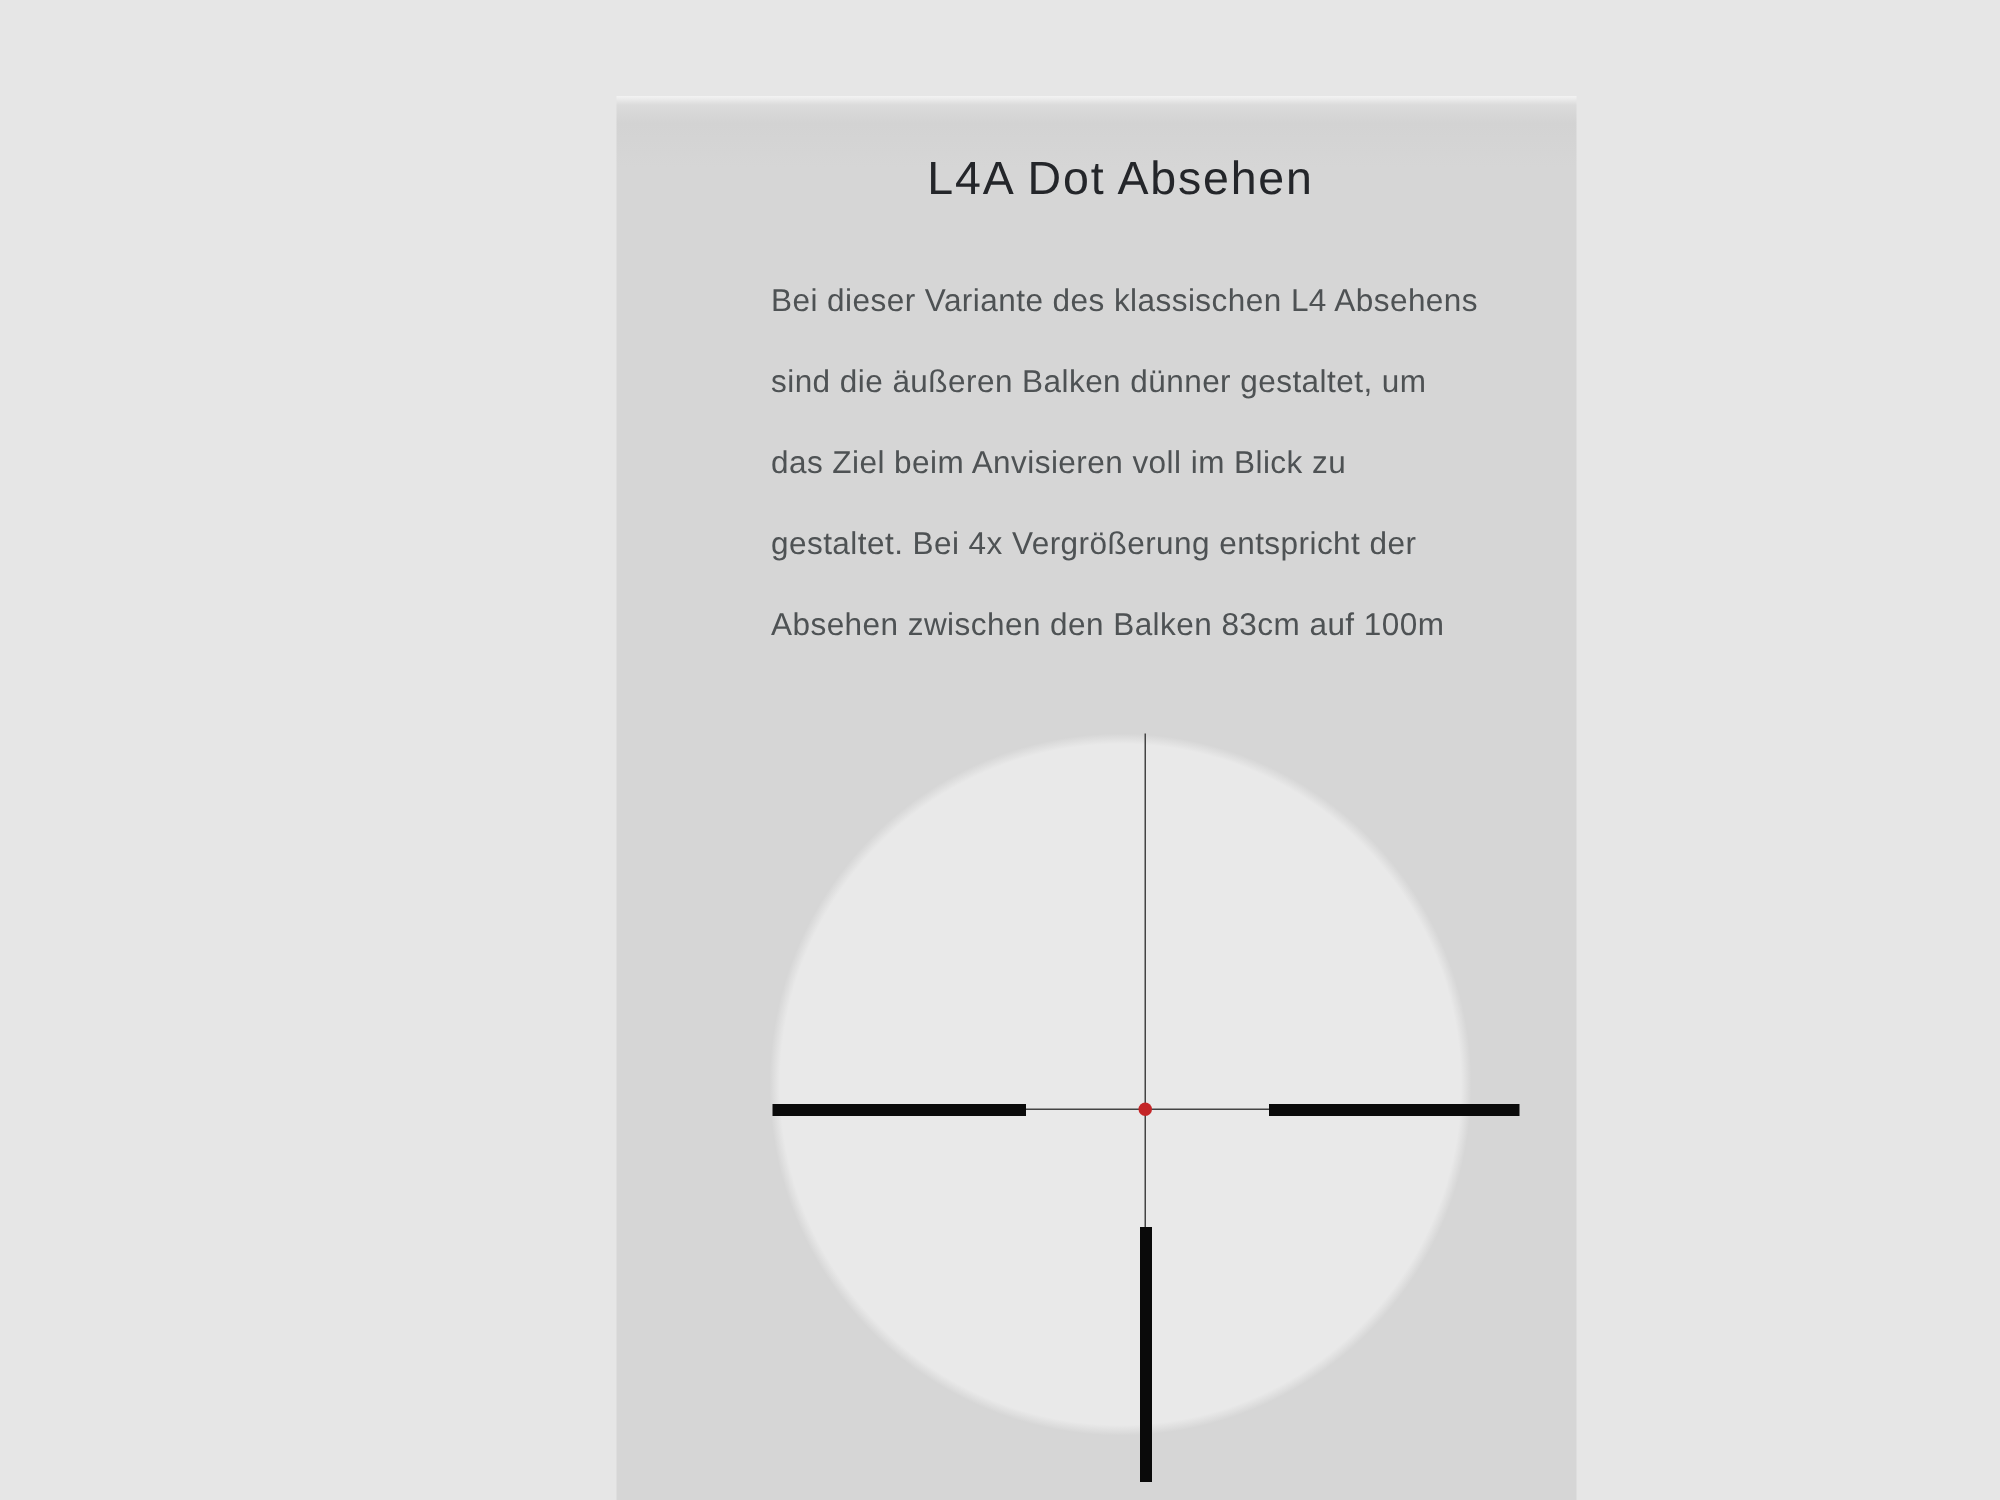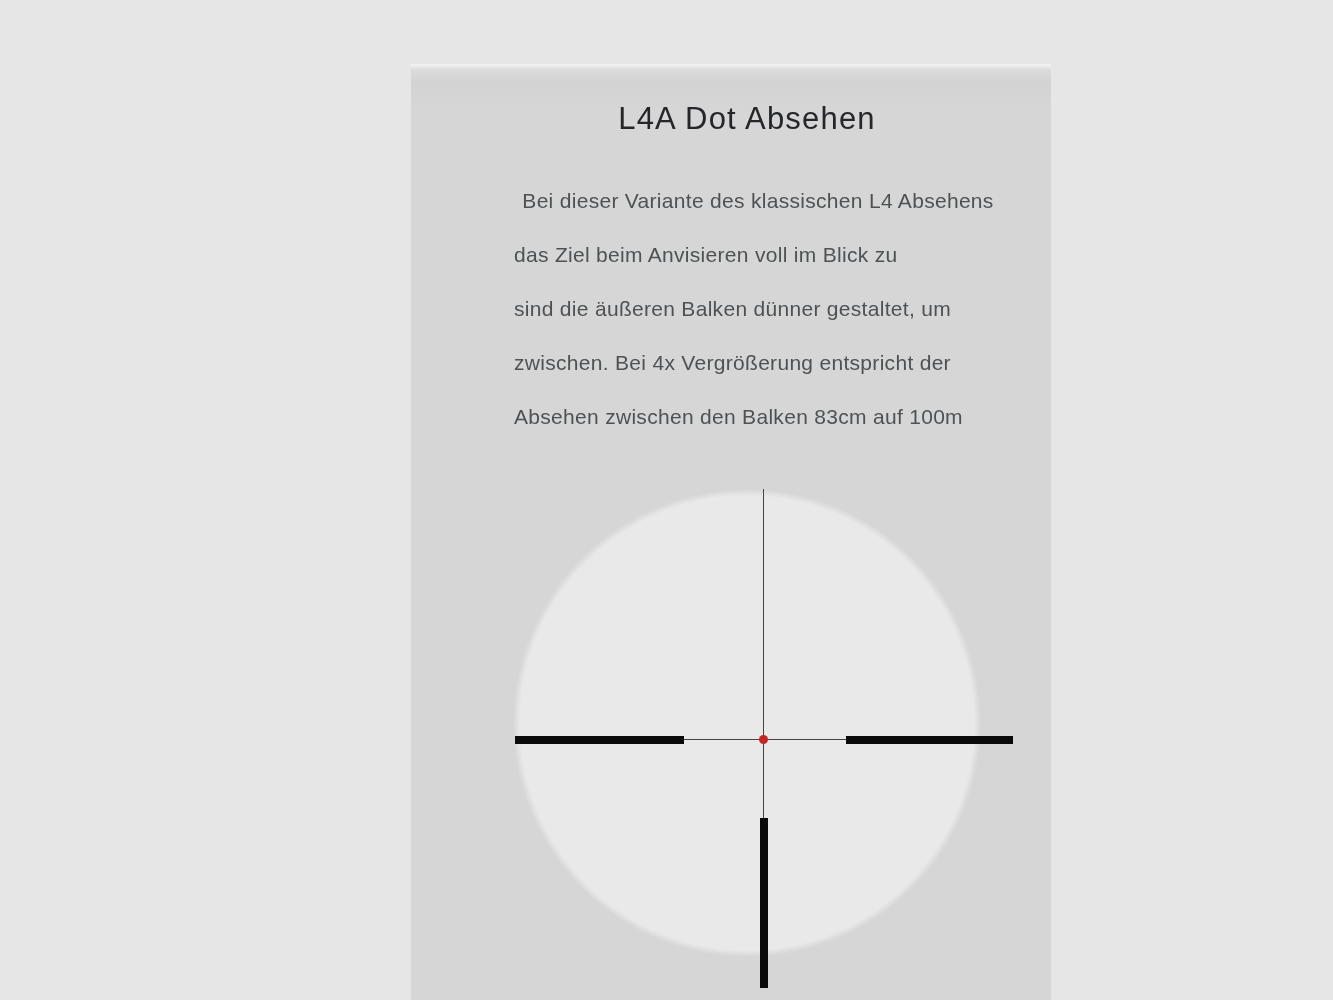--- a/index.html
+++ b/index.html
@@ -76,24 +76,24 @@
 </head>
 <body>
 
 <div class="page" style="position: absolute; inset: 0px; background: rgb(230, 230, 230);">
 
   <section class="panel">
 
     <h1 class="title" style="color: rgb(36, 38, 42);">L4A Dot Absehen</h1>
 
     <div class="intro">
-      <p style="color: rgb(78, 82, 84); text-align: center;">Bei dieser Variante des klassischen L4 Absehens</p>
+      <p style="color: rgb(78, 82, 84);">Bei dieser Variante des klassischen L4 Absehens</p>
+      <p style="color: rgb(78, 82, 84);">sind die äußeren Balken dünner gestaltet, um</p>
       <p style="color: rgb(78, 82, 84);">das Ziel beim Anvisieren voll im Blick zu</p>
-      <p style="color: rgb(78, 82, 84);">sind die äußeren Balken dünner gestaltet, um</p>
-      <p style="color: rgb(78, 82, 84);">zwischen. Bei 4x Vergrößerung entspricht der</p>
+      <p style="color: rgb(78, 82, 84);">gestaltet. Bei 4x Vergrößerung entspricht der</p>
       <p style="color: rgb(78, 82, 84);">Absehen zwischen den Balken 83cm auf 100m</p>
     </div>
 
     <div class="reticle">
       <div class="field"></div>
       <div class="hairline vertical" style="background: rgb(68, 68, 68);"></div>
       <div class="hairline horizontal" style="background: rgb(68, 68, 68);"></div>
       <div class="bar left" style="background: rgb(10, 10, 10);"></div>
       <div class="bar right" style="background: rgb(10, 10, 10);"></div>
       <div class="bar bottom" style="background: rgb(10, 10, 10);"></div>

